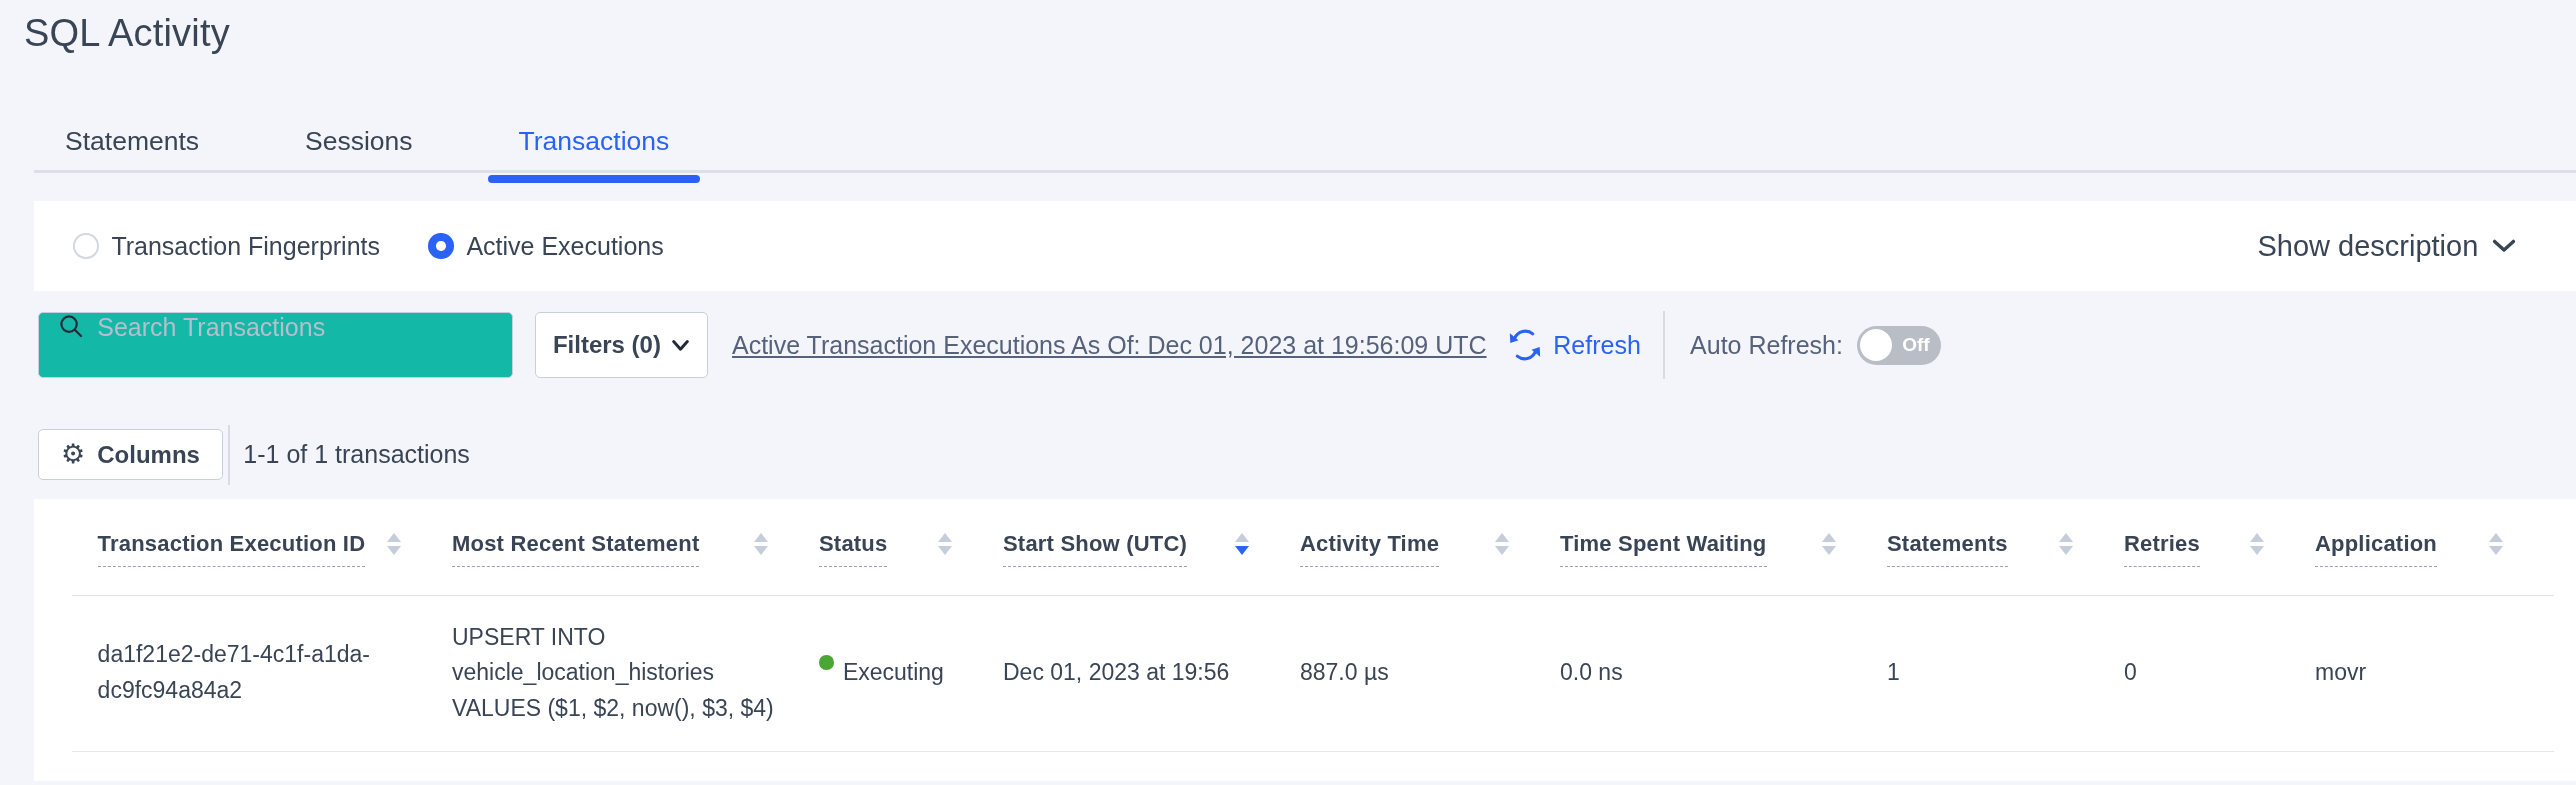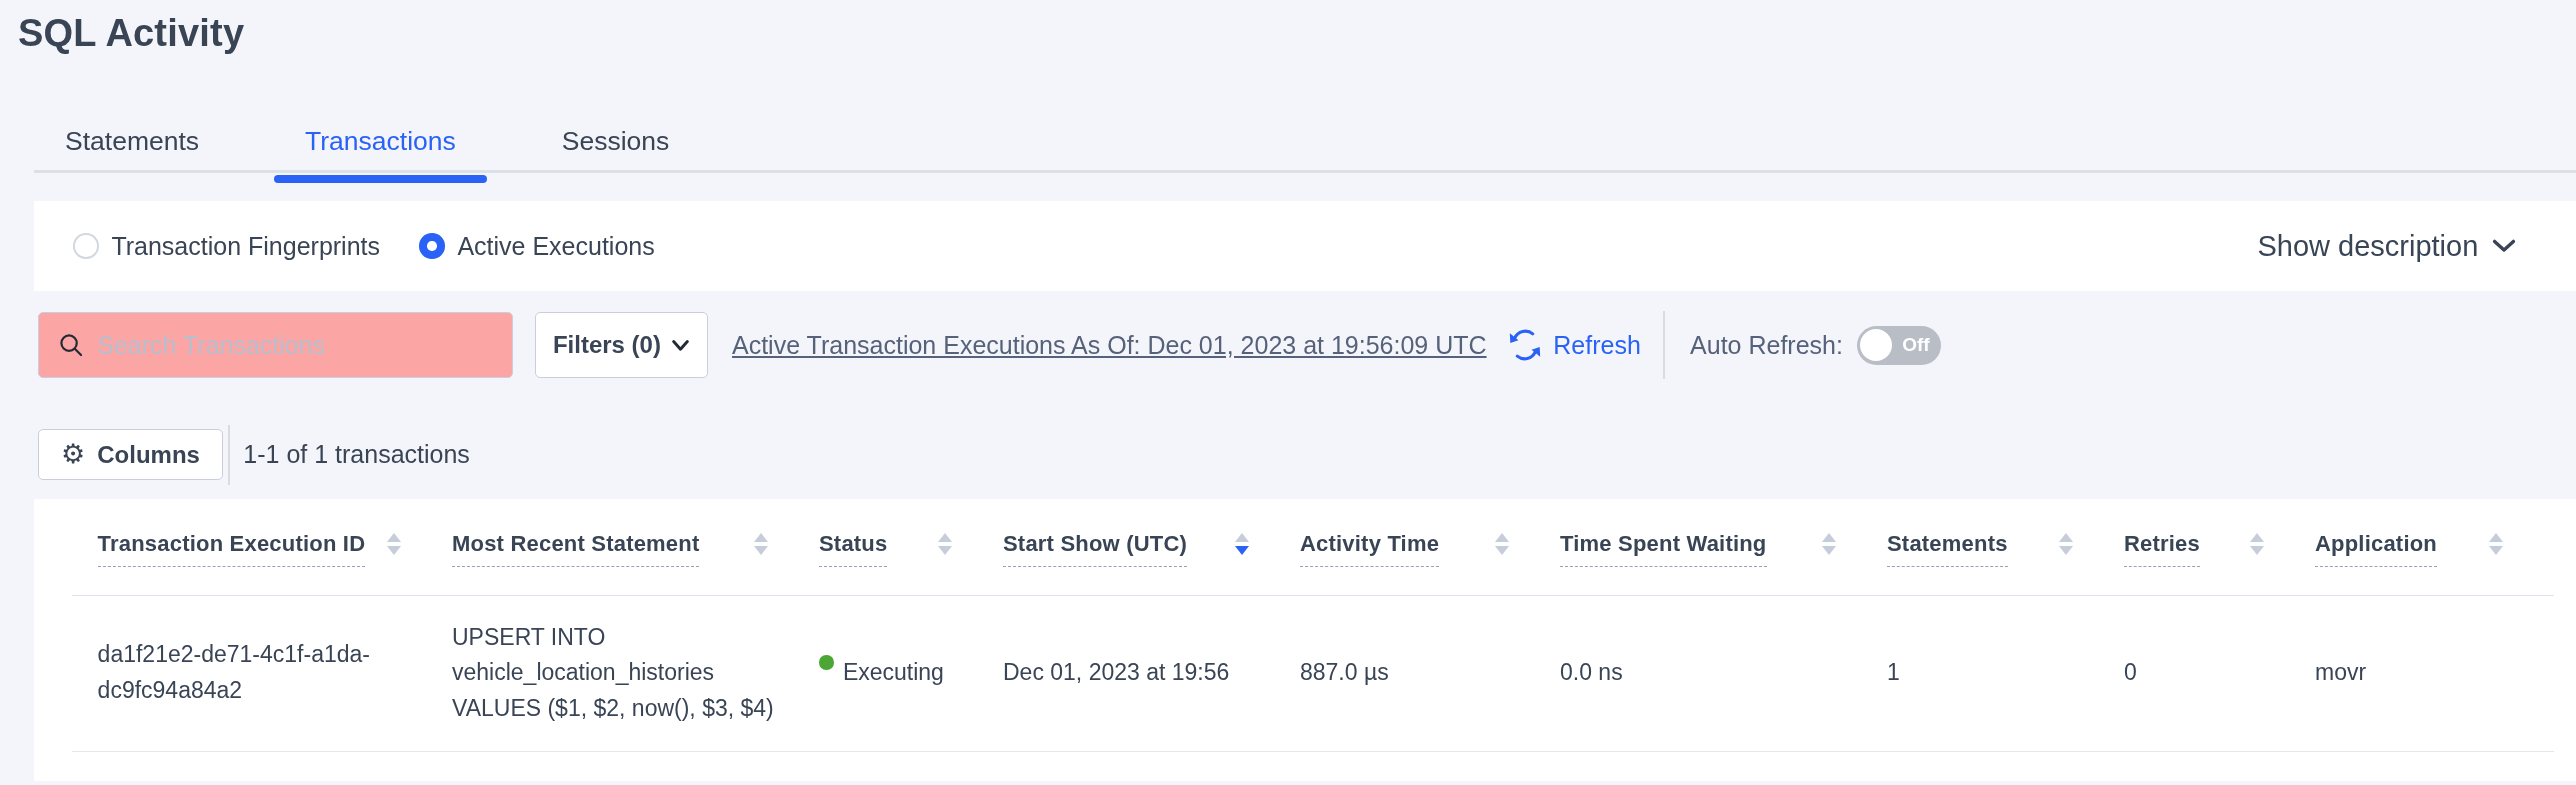--- a/index.html
+++ b/index.html
@@ -16,55 +16,55 @@
   *{box-sizing:border-box;margin:0;padding:0;}
   html,body{width:2576px;height:785px;overflow:hidden;}
   body{
     background:var(--page-bg);
     font-family:"Liberation Sans","DejaVu Sans",sans-serif;
     color:var(--text-primary);
     position:relative;
   }
   
   .page-title{
-    position:absolute;left:18px;top:12px;
-    font-size:38px;font-weight:700;color:var(--text-primary);
+    position:absolute;left:24px;top:12px;
+    font-size:38px;font-weight:400;color:var(--text-primary);
     letter-spacing:0.2px;
   }
   .tabs{position:absolute;left:34px;top:121px;display:flex;}
   .tab{
     font-size:26.5px;color:var(--text-primary);
     padding:5.1px 31px 22px 31px;margin-right:44px;
     position:relative;cursor:pointer;white-space:nowrap;
   }
   .tab.active{color:var(--accent);}
   .tab.active::after{
     content:"";position:absolute;left:0;right:0;bottom:-4.3px;height:8.5px;
     background:var(--accent);border-radius:4.3px;z-index:2;
   }
   .tabs-hairline{position:absolute;left:34px;right:0;top:170px;height:2.6px;background:#dcdfe8;}
   
-  .panel{position:absolute;background:var(--panel-bg);}
+  .panel{position:absolute;background:var(--panel-bg);gap:9px;}
   .panel-view{left:34px;right:0;top:201px;height:90px;display:flex;align-items:center;padding:0 60px 0 39px;}
   
   .radio-group{display:flex;align-items:center;margin-right:39px;cursor:pointer;}
   .radio-circle{width:25.6px;height:25.6px;border-radius:50%;background:#fff;border:2.6px solid #d3d7e0;flex:0 0 auto;}
   .radio-group.selected .radio-circle{border:none;background:var(--accent);position:relative;}
   .radio-group.selected .radio-circle::after{
     content:"";position:absolute;left:50%;top:50%;width:9.4px;height:9.4px;margin:-4.7px 0 0 -4.7px;
     background:#fff;border-radius:50%;
   }
   .radio-label{font-size:25px;color:var(--text-primary);margin-left:12.8px;white-space:nowrap;}
   .show-description{margin-left:auto;display:flex;align-items:center;font-size:29px;color:var(--text-primary);cursor:pointer;white-space:nowrap;}
   .chev{margin-left:13.7px;display:inline-block;}
   
   .toolbar{position:absolute;left:38px;top:312px;height:66px;display:flex;align-items:center;}
   .search-box{
-    width:475px;height:66px;background:#fca5a5;border:1.7px solid #c8cedd;border-radius:5.1px;
-    display:flex;align-items:center;padding:0 15.4px 0 19px;
+    width:475px;height:66px;background:#14b8a6;border:1.7px solid #c8cedd;border-radius:5.1px;
+    display:flex;align-items:flex-start;padding:0 15.4px 0 19px;
   }
   .search-box input{
     border:none;outline:none;flex:1;font-size:25px;color:var(--text-primary);
     font-family:"Liberation Sans","DejaVu Sans",sans-serif;background:transparent;margin-left:13.7px;
   }
   .search-box input::placeholder{color:var(--placeholder);}
   .btn{
     height:66px;background:#fff;border:1.7px solid #c8cedd;border-radius:5.1px;
     display:flex;align-items:center;justify-content:center;cursor:pointer;
     font-size:24px;font-weight:700;color:var(--text-primary);white-space:nowrap;
@@ -115,22 +115,22 @@
   .status-dot{width:14.5px;height:14.5px;border-radius:50%;background:var(--success-green);margin-right:9.4px;flex:0 0 auto;}
   svg{display:block;}
 </style>
 </head>
 <body>
 
 <h1 class="page-title">SQL Activity</h1>
 
 <nav class="tabs">
   <div class="tab">Statements</div>
+  <div class="tab">Sessions</div>
   <div class="tab active">Transactions</div>
-  <div class="tab">Sessions</div>
 </nav>
 <div class="tabs-hairline"></div>
 
 <section class="panel panel-view">
   <div class="radio-group">
     <span class="radio-circle"></span>
     <span class="radio-label">Transaction Fingerprints</span>
   </div>
   <div class="radio-group selected">
     <span class="radio-circle"></span>

